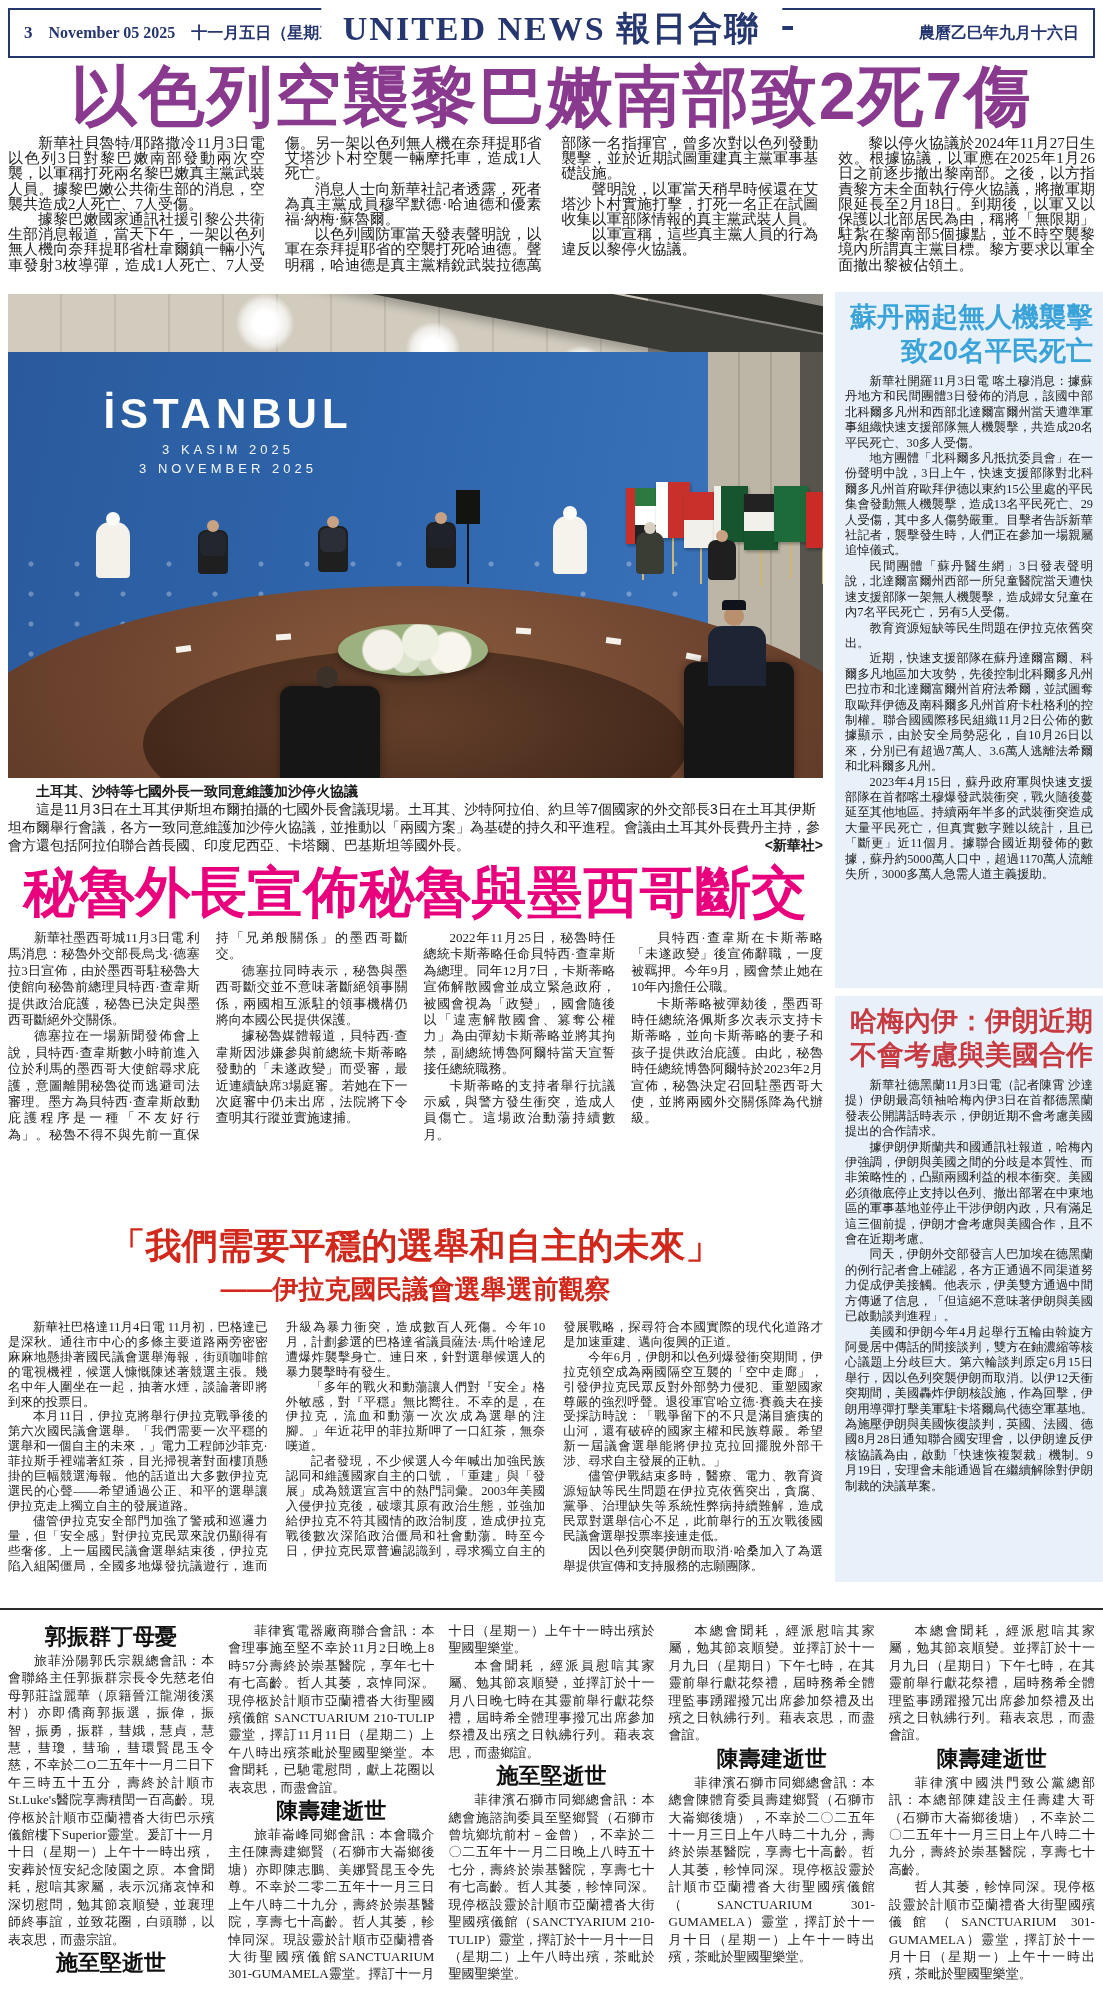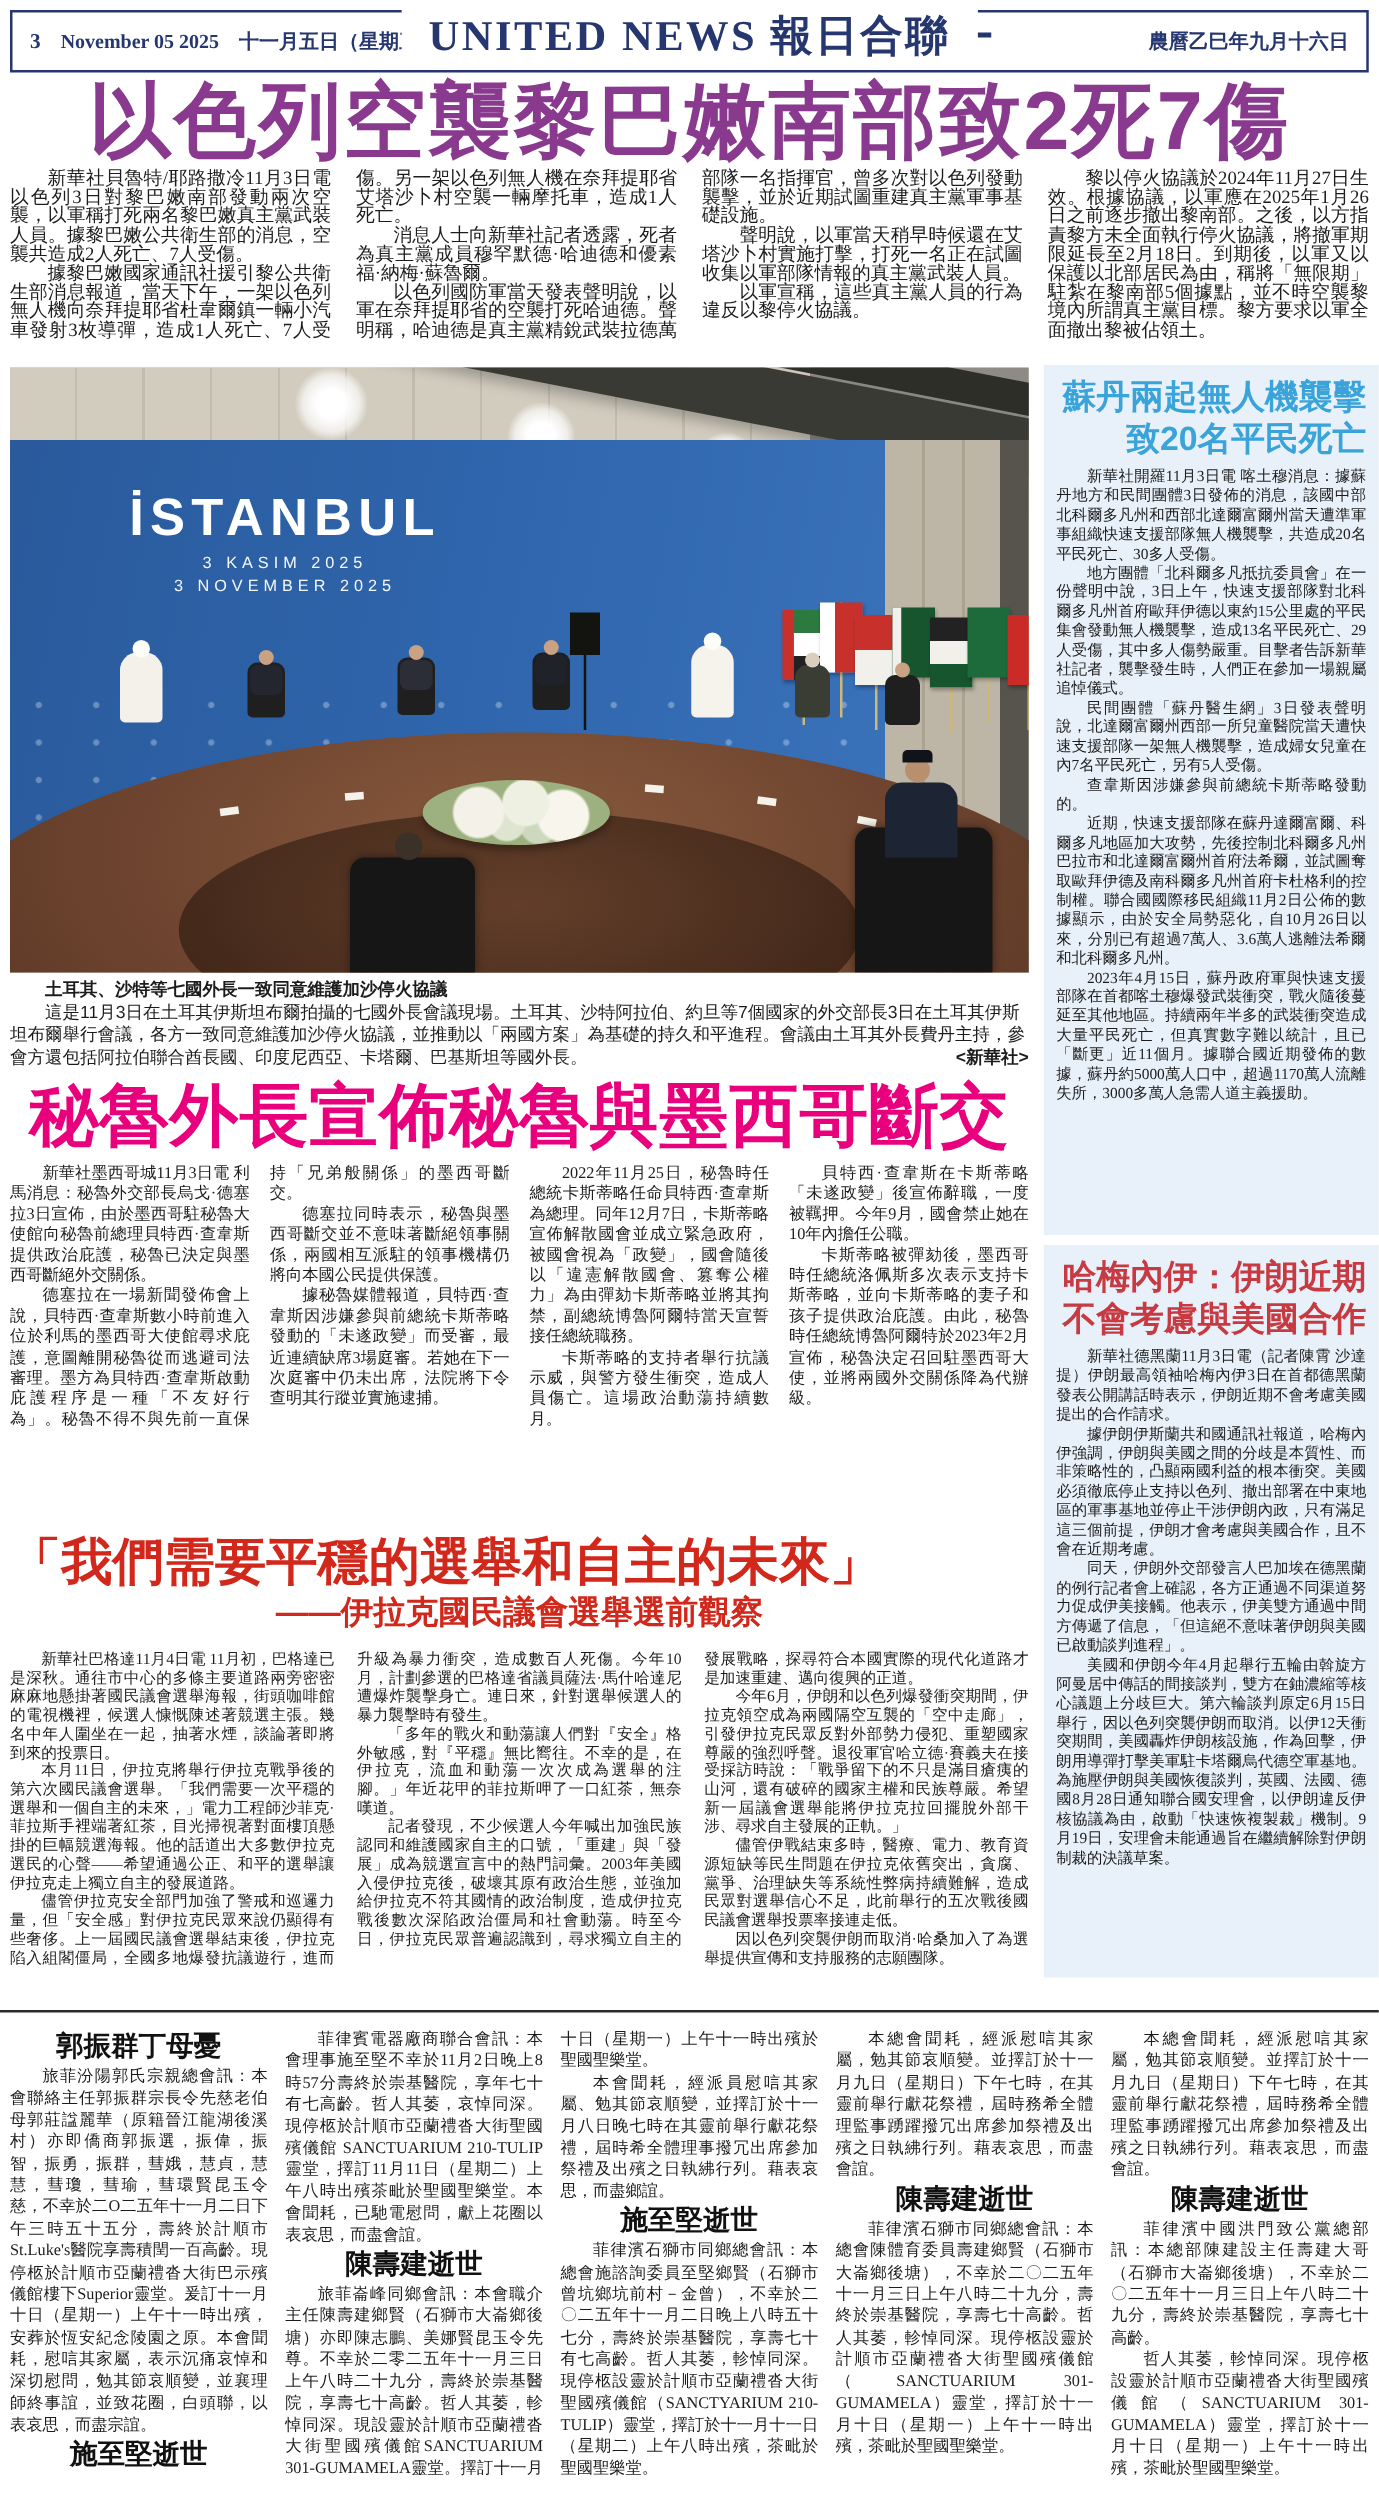--- a/index.html
+++ b/index.html
@@ -29,22 +29,22 @@
   #headline1 {
     top:62px; left:0; width:1103px; text-align:center; color:#8a3a8e;
     font-size:66px; font-weight:900; letter-spacing:2px; line-height:1.05;
     font-family:"Liberation Sans","DejaVu Sans",sans-serif; white-space:nowrap;
   }
   #peru-headline {
     top:856px; left:8px; width:815px; text-align:center; color:#e8007d;
     font-size:55px; font-weight:900; letter-spacing:1px; white-space:nowrap;
     font-family:"Liberation Sans","DejaVu Sans",sans-serif;
   }
-  #iraq-headline { top:1222px; left:8px; width:815px; color:#d2281c;
-    font-size:41px; font-weight:900; font-family:"Liberation Sans","DejaVu Sans",sans-serif; white-space:nowrap; }
+  #iraq-headline { top:1222px; left:8px; width:815px; text-align:center; color:#d2281c;
+    font-size:36px; font-weight:900; font-family:"Liberation Sans","DejaVu Sans",sans-serif; white-space:nowrap; }
   #iraq-sub { top:1272px; left:8px; width:815px; text-align:center; color:#d2281c;
     font-size:26px; font-weight:900; font-family:"Liberation Sans","DejaVu Sans",sans-serif; }
   #lead-article { top:136px; left:8px; width:1087px; height:158px; column-count:4; column-gap:20px; font-size:15px; line-height:15.2px; }
   #peru-article { top:930px; left:8px; width:815px; height:288px; column-count:4; column-gap:16px; font-size:13px; line-height:16.4px; }
   #iraq-article { top:1320px; left:8px; width:815px; height:288px; column-count:3; column-gap:18px; font-size:12.5px; line-height:14.9px; }
 
   
   #caption { top:782px; left:8px; width:815px; font-size:14px; line-height:18px; }
   #caption .capbold { font-weight:bold; font-family:"Liberation Sans","DejaVu Sans",sans-serif; text-indent:2em; }
   #caption .captext { text-indent:2em; font-family:"Liberation Sans","DejaVu Sans",sans-serif; }
@@ -272,21 +272,21 @@
 
 <div id="sudan-box" class="abs sidebox">
   <div class="sidehead">
     <div>蘇丹兩起無人機襲擊</div>
     <div>致20名平民死亡</div>
   </div>
   <div class="sbody jt">
       <p class="para">新華社開羅11月3日電 喀土穆消息：據蘇丹地方和民間團體3日發佈的消息，該國中部北科爾多凡州和西部北達爾富爾州當天遭準軍事組織快速支援部隊無人機襲擊，共造成20名平民死亡、30多人受傷。</p>
       <p class="para">地方團體「北科爾多凡抵抗委員會」在一份聲明中說，3日上午，快速支援部隊對北科爾多凡州首府歐拜伊德以東約15公里處的平民集會發動無人機襲擊，造成13名平民死亡、29人受傷，其中多人傷勢嚴重。目擊者告訴新華社記者，襲擊發生時，人們正在參加一場親屬追悼儀式。</p>
       <p class="para">民間團體「蘇丹醫生網」3日發表聲明說，北達爾富爾州西部一所兒童醫院當天遭快速支援部隊一架無人機襲擊，造成婦女兒童在內7名平民死亡，另有5人受傷。</p>
-      <p class="para">查韋斯因涉嫌參與前總統卡斯蒂略發動的。</p>
+      <p class="para">教育資源短缺等民生問題在伊拉克依舊突出。</p>
       <p class="para">近期，快速支援部隊在蘇丹達爾富爾、科爾多凡地區加大攻勢，先後控制北科爾多凡州巴拉市和北達爾富爾州首府法希爾，並試圖奪取歐拜伊德及南科爾多凡州首府卡杜格利的控制權。聯合國國際移民組織11月2日公佈的數據顯示，由於安全局勢惡化，自10月26日以來，分別已有超過7萬人、3.6萬人逃離法希爾和北科爾多凡州。</p>
       <p class="para">2023年4月15日，蘇丹政府軍與快速支援部隊在首都喀土穆爆發武裝衝突，戰火隨後蔓延至其他地區。持續兩年半多的武裝衝突造成大量平民死亡，但真實數字難以統計，且已「斷更」近11個月。據聯合國近期發佈的數據，蘇丹約5000萬人口中，超過1170萬人流離失所，3000多萬人急需人道主義援助。</p>
     </div>
 </div>
 
 <div id="iran-box" class="abs sidebox">
   <div class="sidehead">
     <div>哈梅內伊：伊朗近期</div>
     <div>不會考慮與美國合作</div>
   </div>

